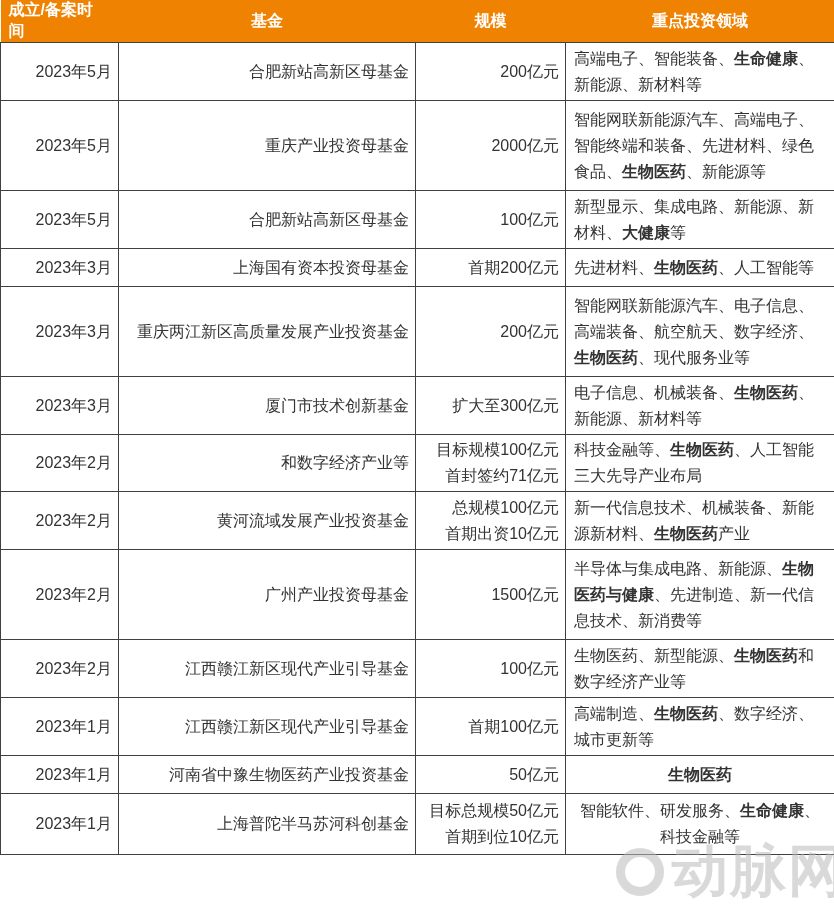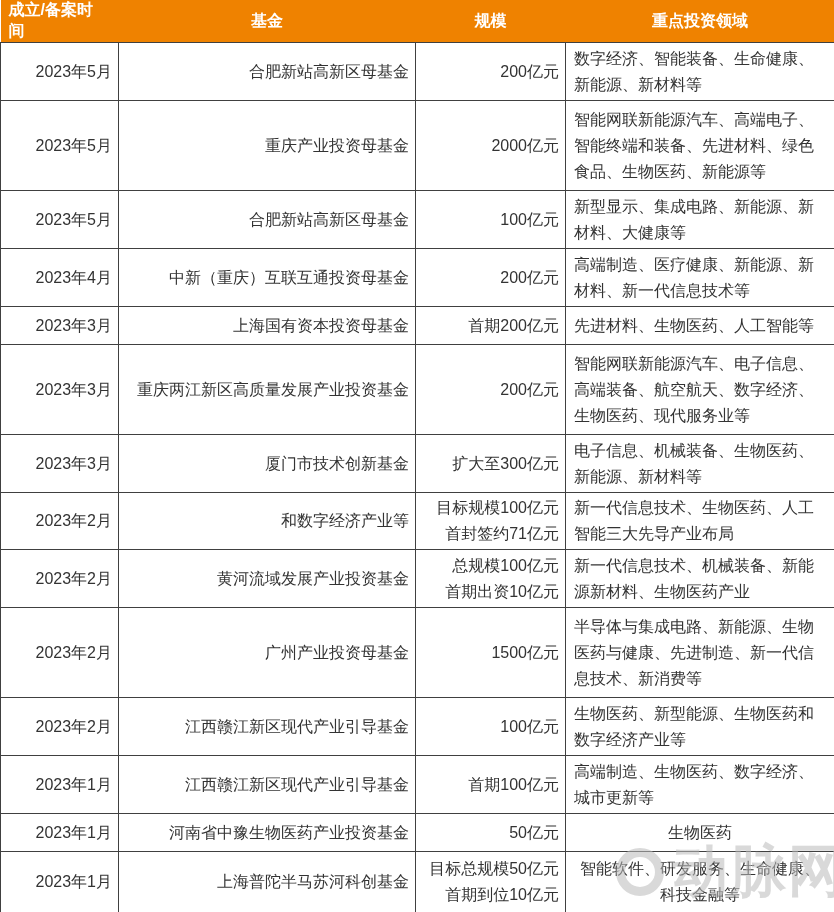--- a/index.html
+++ b/index.html
@@ -50,21 +50,21 @@
     text-align:right;
     word-break:break-all;
   }
   tbody td.c-areas{
     text-align:left;
     padding:2px 8px;
   }
   tbody td.c-areas.center{
     text-align:center;
   }
-  tbody td b{font-weight:normal;}
+  tbody td b{font-weight:bold;}
   .watermark{
     position:absolute;
     right:-12px;
     bottom:2px;
     display:flex;
     align-items:center;
     gap:8px;
     color:var(--watermark);
     font-size:56px;
     font-weight:bold;
@@ -96,39 +96,33 @@
       <th>基金</th>
       <th>规模</th>
       <th>重点投资领域</th>
     </tr>
   </thead>
   <tbody>
       <tr style="height: 58px;">
         <td class="c-date">2023年5月</td>
         <td class="c-fund">合肥新站高新区母基金</td>
         <td class="c-scale">200亿元</td>
-        <td class="c-areas"><span>数字经济、智能装备、</span><b>生命健康</b><span>、新能源、新材料等</span></td>
+        <td class="c-areas"><span>高端电子、智能装备、</span><b>生命健康</b><span>、新能源、新材料等</span></td>
       </tr>
       <tr style="height: 90px;">
         <td class="c-date">2023年5月</td>
         <td class="c-fund">重庆产业投资母基金</td>
         <td class="c-scale">2000亿元</td>
         <td class="c-areas"><span>智能网联新能源汽车、高端电子、智能终端和装备、先进材料、绿色食品、</span><b>生物医药</b><span>、新能源等</span></td>
       </tr>
       <tr style="height: 58px;">
         <td class="c-date">2023年5月</td>
         <td class="c-fund">合肥新站高新区母基金</td>
         <td class="c-scale">100亿元</td>
         <td class="c-areas"><span>新型显示、集成电路、新能源、新材料、</span><b>大健康</b><span>等</span></td>
-      </tr>
-      <tr style="height: 58px;">
-        <td class="c-date">2023年4月</td>
-        <td class="c-fund">中新（重庆）互联互通投资母基金</td>
-        <td class="c-scale">200亿元</td>
-        <td class="c-areas"><span>高端制造、</span><b>医疗健康</b><span>、新能源、新材料、新一代信息技术等</span></td>
       </tr>
       <tr style="height: 38px;">
         <td class="c-date">2023年3月</td>
         <td class="c-fund">上海国有资本投资母基金</td>
         <td class="c-scale">首期200亿元</td>
         <td class="c-areas"><span>先进材料、</span><b>生物医药</b><span>、人工智能等</span></td>
       </tr>
       <tr style="height: 90px;">
         <td class="c-date">2023年3月</td>
         <td class="c-fund">重庆两江新区高质量发展产业投资基金</td>
@@ -138,21 +132,21 @@
       <tr style="height: 58px;">
         <td class="c-date">2023年3月</td>
         <td class="c-fund">厦门市技术创新基金</td>
         <td class="c-scale">扩大至300亿元</td>
         <td class="c-areas"><span>电子信息、机械装备、</span><b>生物医药</b><span>、新能源、新材料等</span></td>
       </tr>
       <tr style="height: 57px;">
         <td class="c-date">2023年2月</td>
         <td class="c-fund">和数字经济产业等</td>
         <td class="c-scale">目标规模100亿元<br>首封签约71亿元</td>
-        <td class="c-areas"><span>新一代信息技术、</span><b>生物医药</b><span>、人工智能三大先导产业布局</span></td>
+        <td class="c-areas"><span>科技金融等、</span><b>生物医药</b><span>、人工智能三大先导产业布局</span></td>
       </tr>
       <tr style="height: 58px;">
         <td class="c-date">2023年2月</td>
         <td class="c-fund">黄河流域发展产业投资基金</td>
         <td class="c-scale">总规模100亿元<br>首期出资10亿元</td>
         <td class="c-areas"><span>新一代信息技术、机械装备、新能源新材料、</span><b>生物医药</b><span>产业</span></td>
       </tr>
       <tr style="height: 90px;">
         <td class="c-date">2023年2月</td>
         <td class="c-fund">广州产业投资母基金</td>

